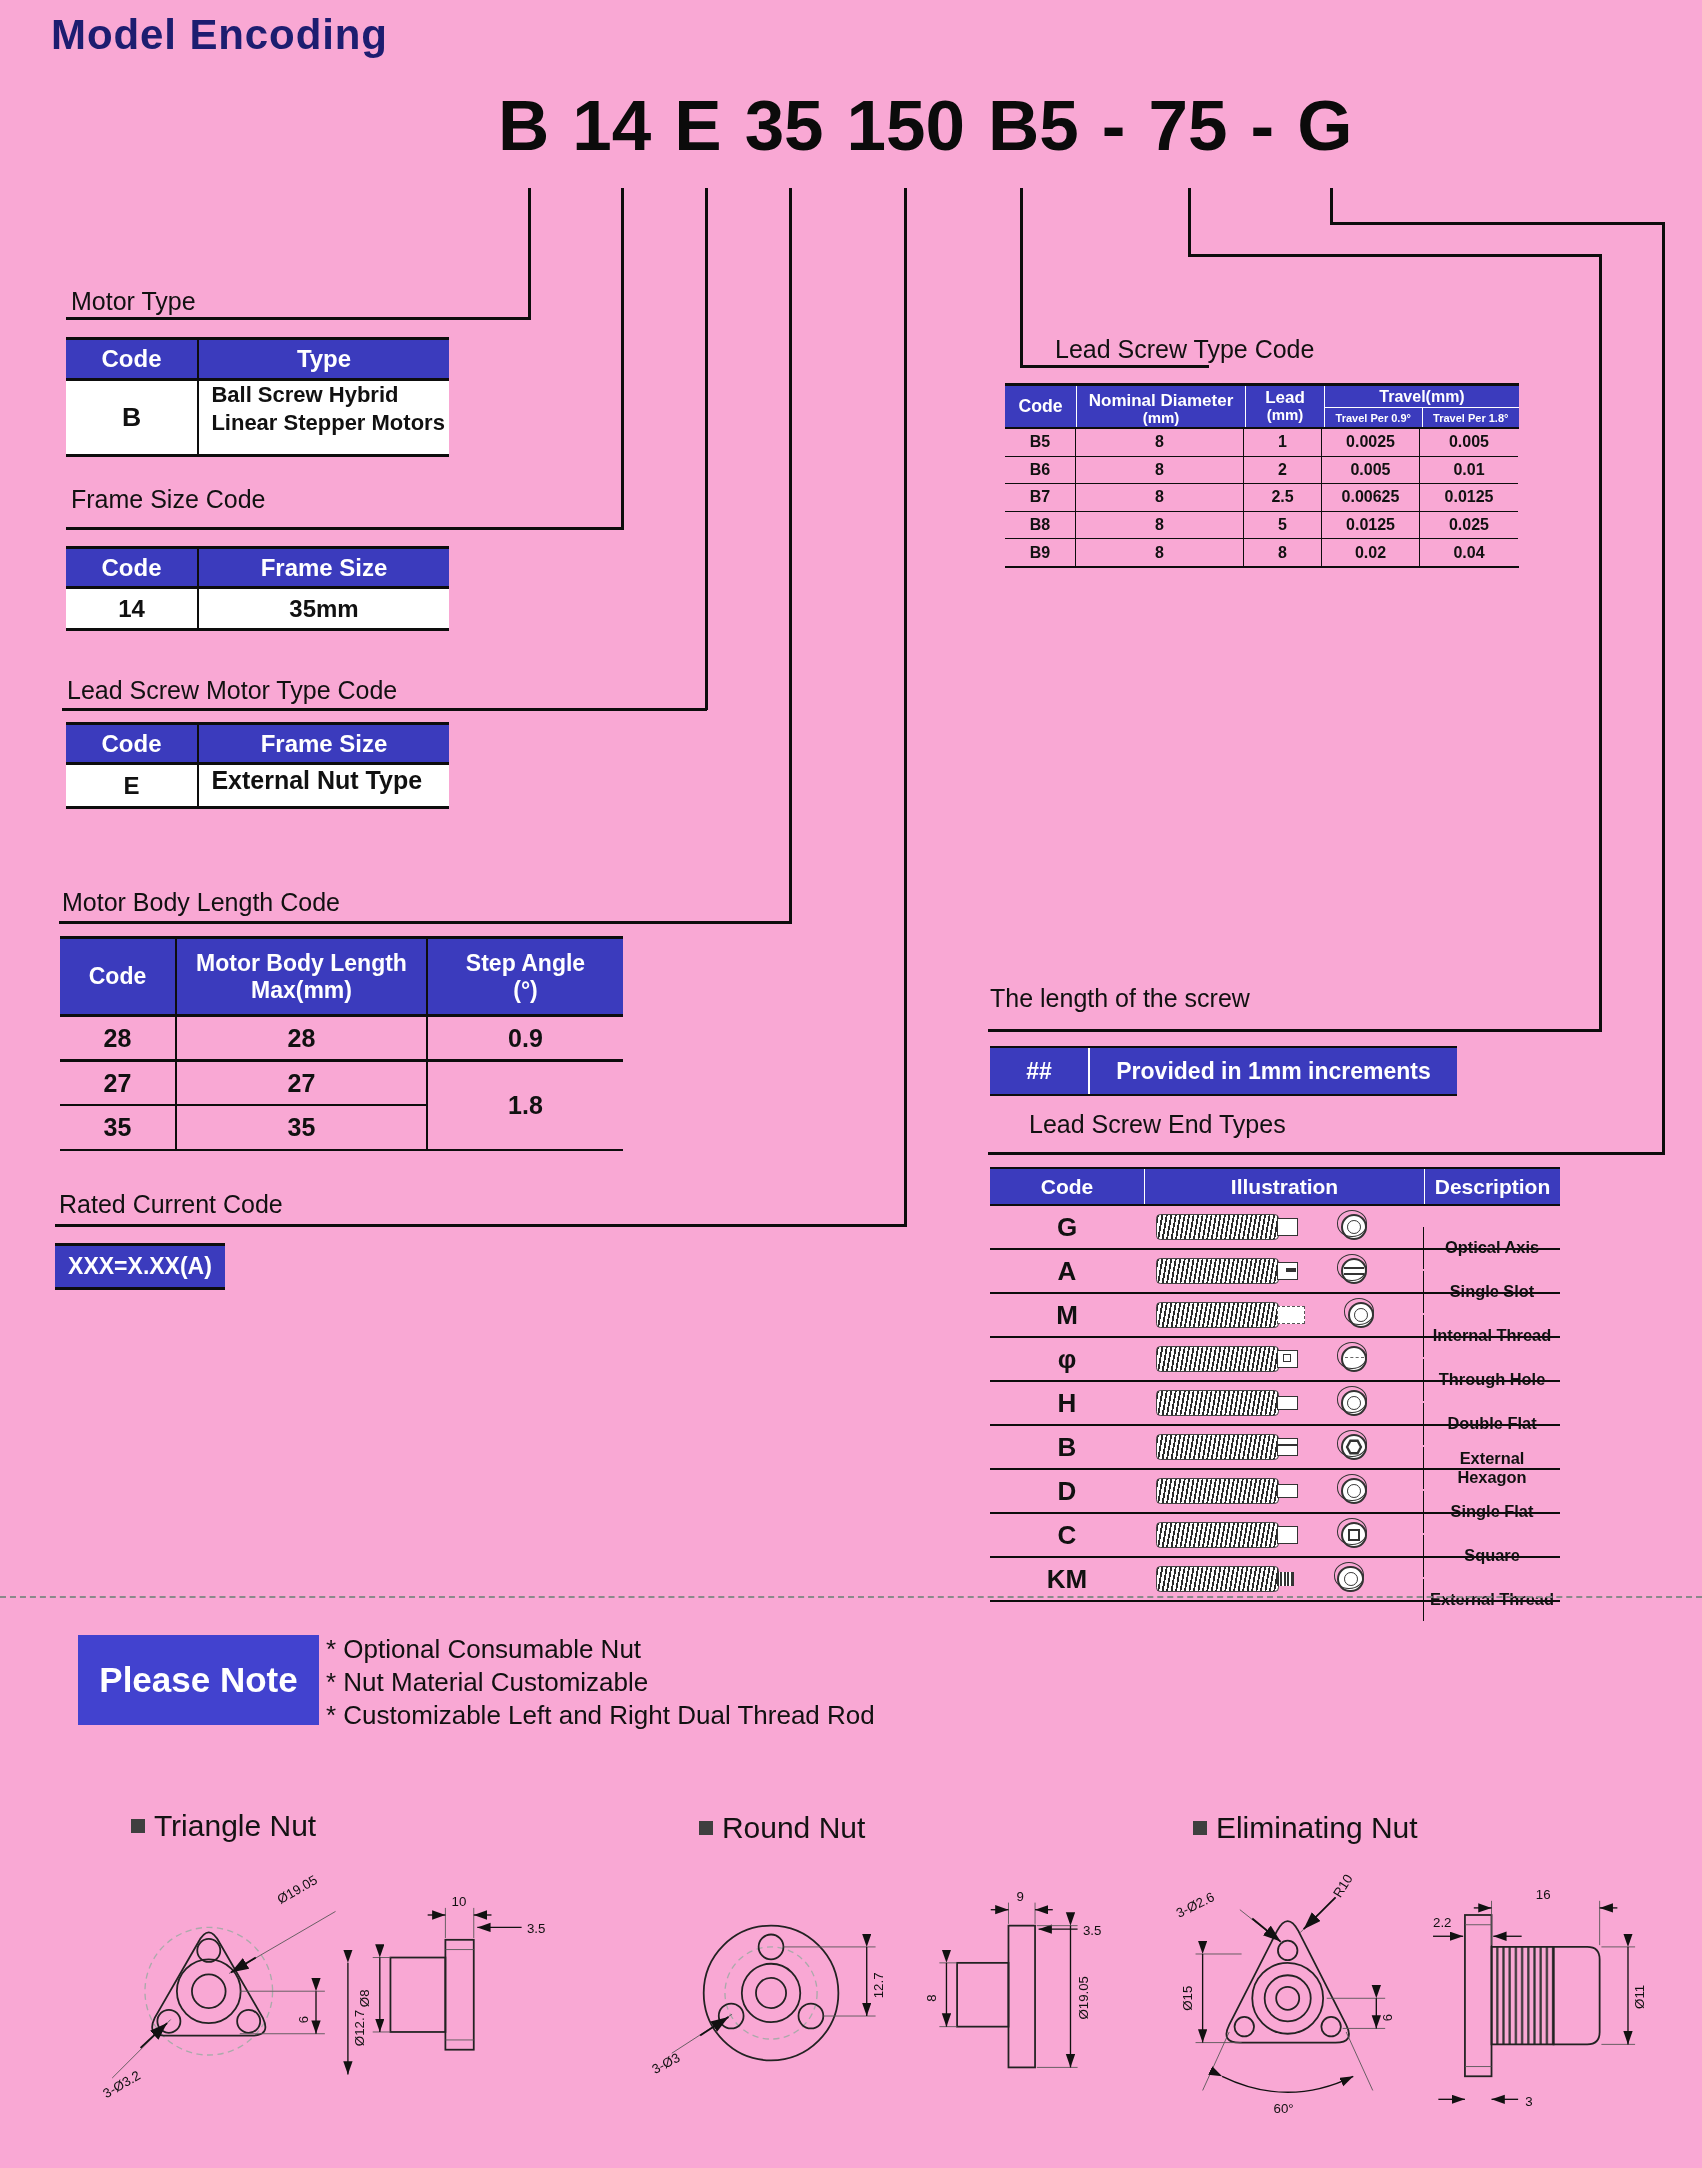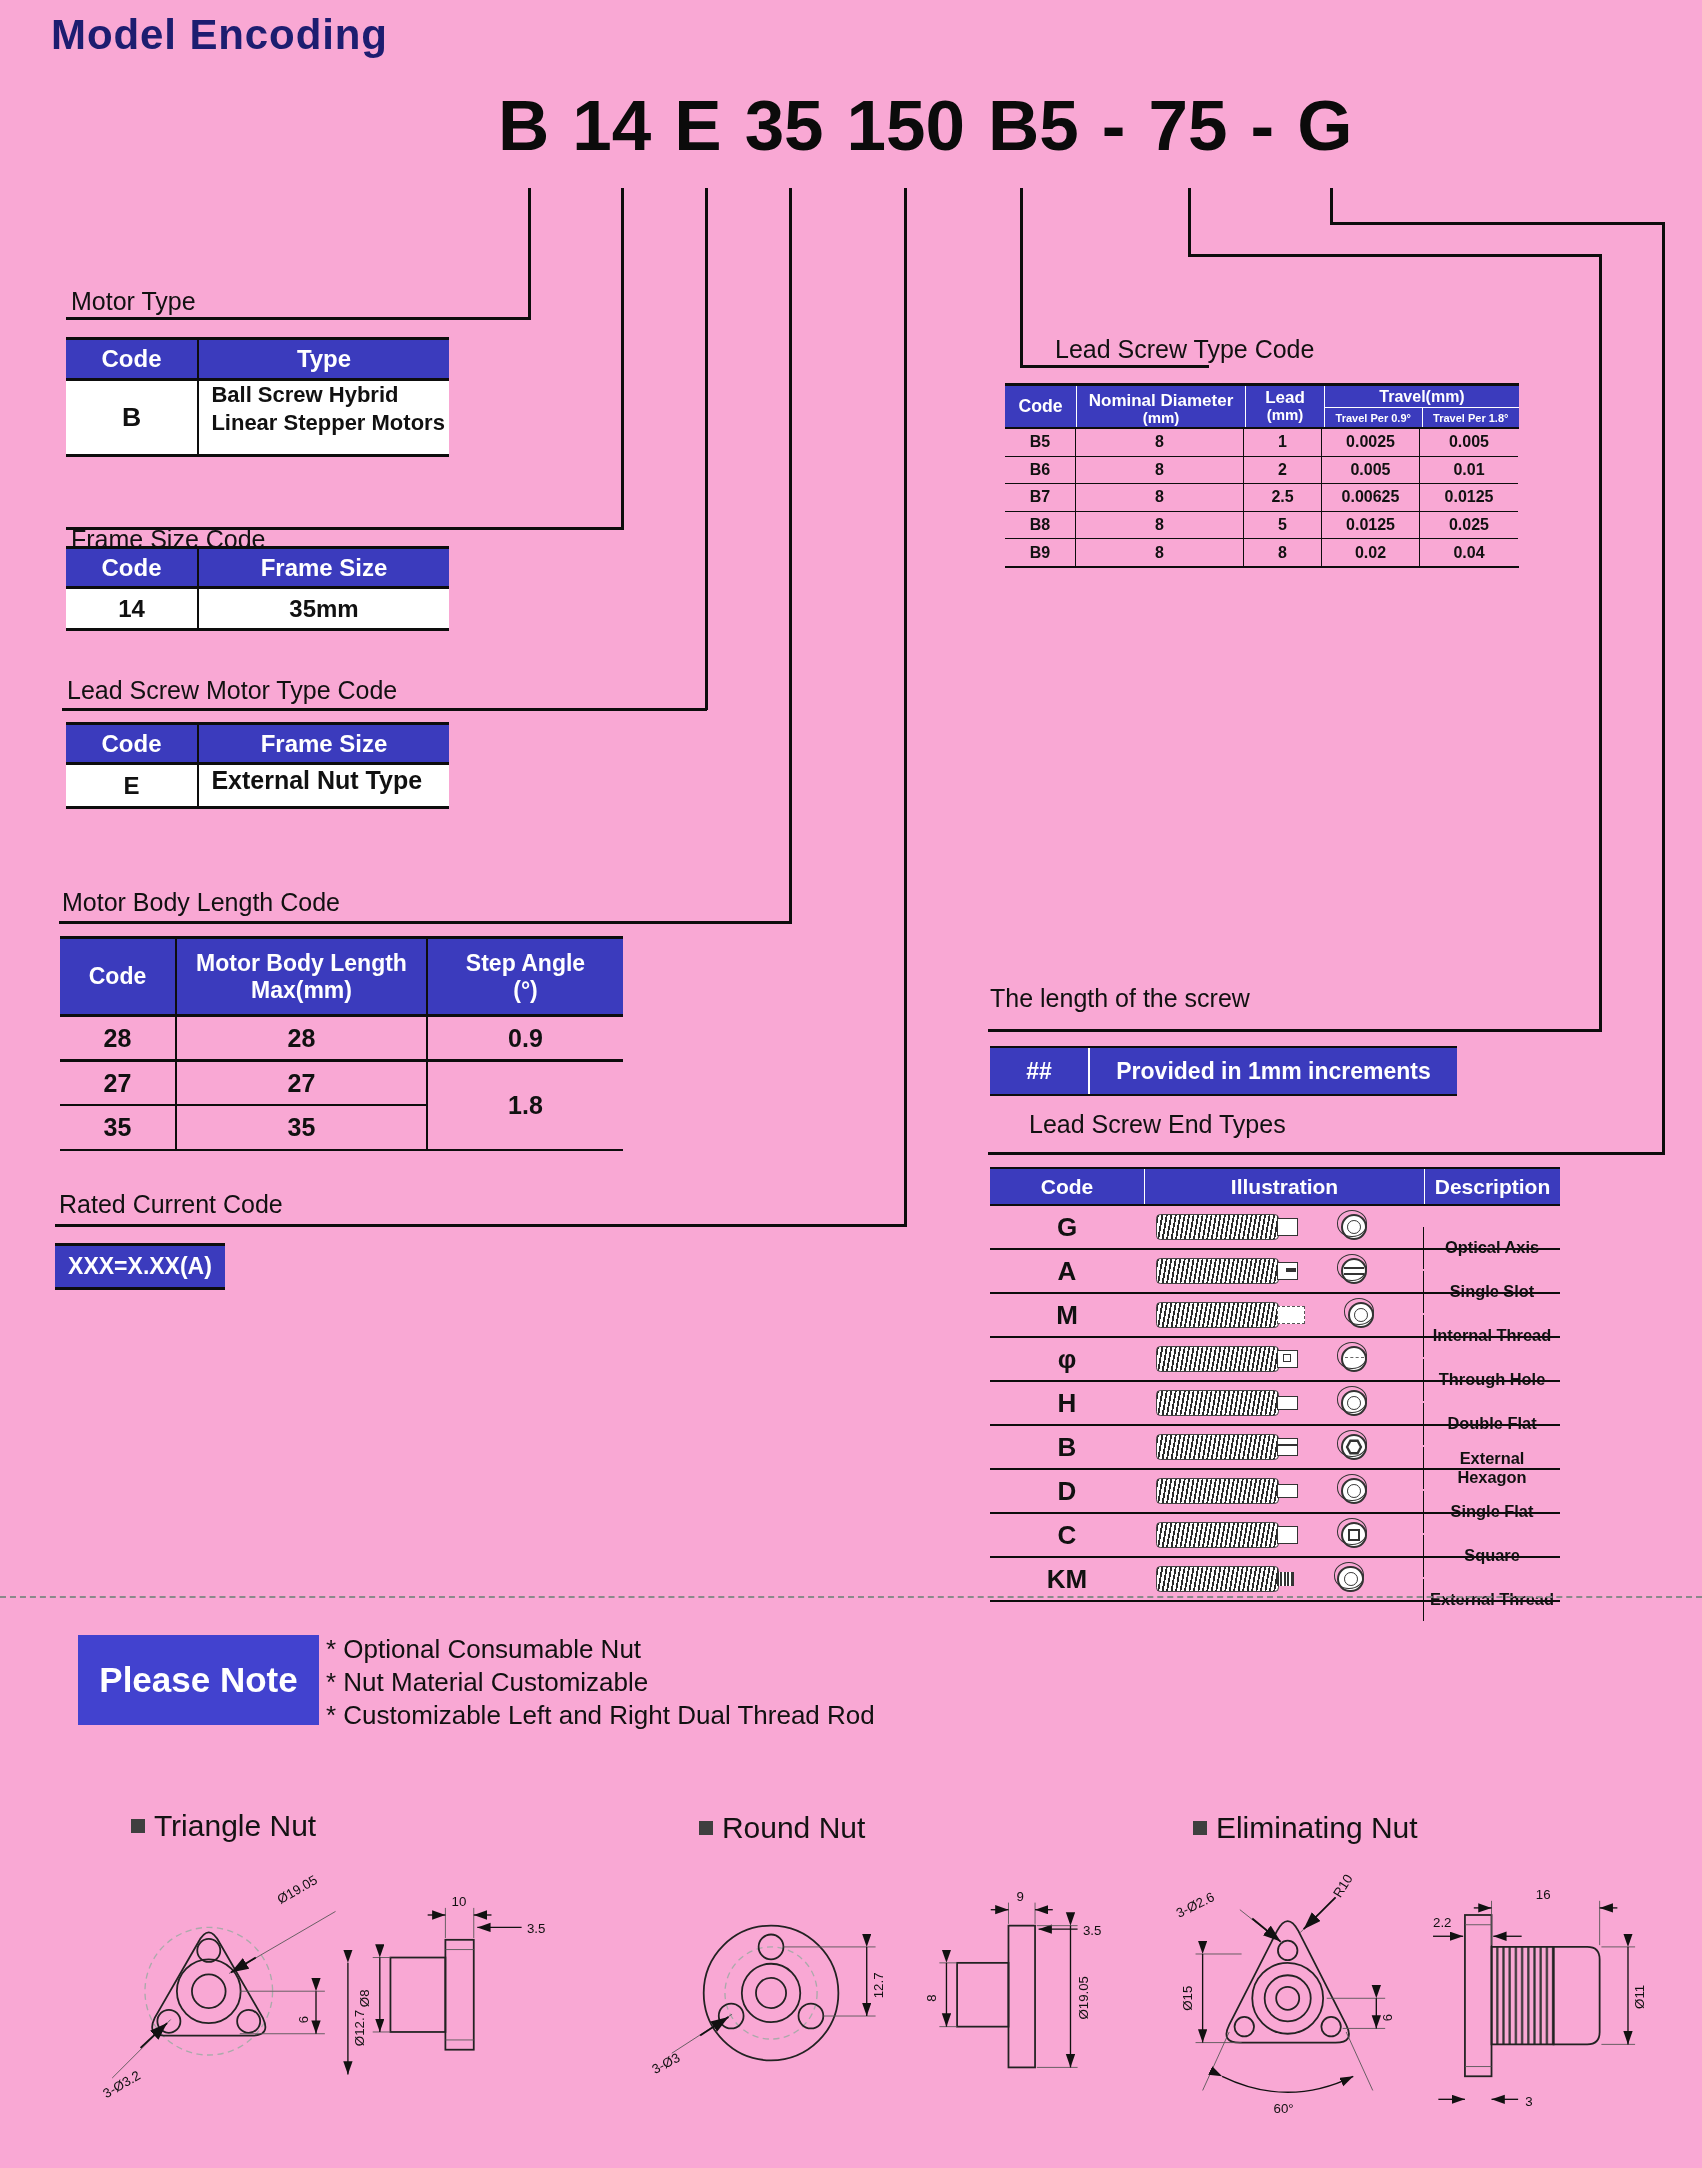--- a/index.html
+++ b/index.html
@@ -127,21 +127,21 @@
   <div class="line v" style="left:1020px;top:188px;height:180px;"></div>
   <div class="line v" style="left:1188px;top:188px;height:69px;"></div>
   <div class="line h" style="left:1188px;top:254px;width:413px;"></div>
   <div class="line v" style="left:1599px;top:254px;height:778px;"></div>
   <div class="line v" style="left:1330px;top:188px;height:36px;"></div>
   <div class="line h" style="left:1330px;top:222px;width:334px;"></div>
   <div class="line v" style="left:1662px;top:222px;height:933px;"></div>
 
   <div class="sec-label" style="left:71px;top:287px;">Motor Type</div>
   <div class="line h" style="left:66px;top:317px;width:465px;"></div>
-  <div class="sec-label" style="left:71px;top:485px;margin-top:40px;">Frame Size Code</div>
+  <div class="sec-label" style="left:71px;top:485px;">Frame Size Code</div>
   <div class="line h" style="left:66px;top:527px;width:558px;"></div>
   <div class="sec-label" style="left:67px;top:676px;">Lead Screw Motor Type Code</div>
   <div class="line h" style="left:62px;top:708px;width:645px;"></div>
   <div class="sec-label" style="left:62px;top:888px;">Motor Body Length Code</div>
   <div class="line h" style="left:59px;top:921px;width:733px;"></div>
   <div class="sec-label" style="left:59px;top:1190px;">Rated Current Code</div>
   <div class="line h" style="left:55px;top:1224px;width:852px;"></div>
   <div class="sec-label" style="left:1055px;top:335px;">Lead Screw Type Code</div>
   <div class="line h" style="left:1020px;top:365px;width:189px;"></div>
   <div class="sec-label" style="left:990px;top:984px;">The length of the screw</div>

